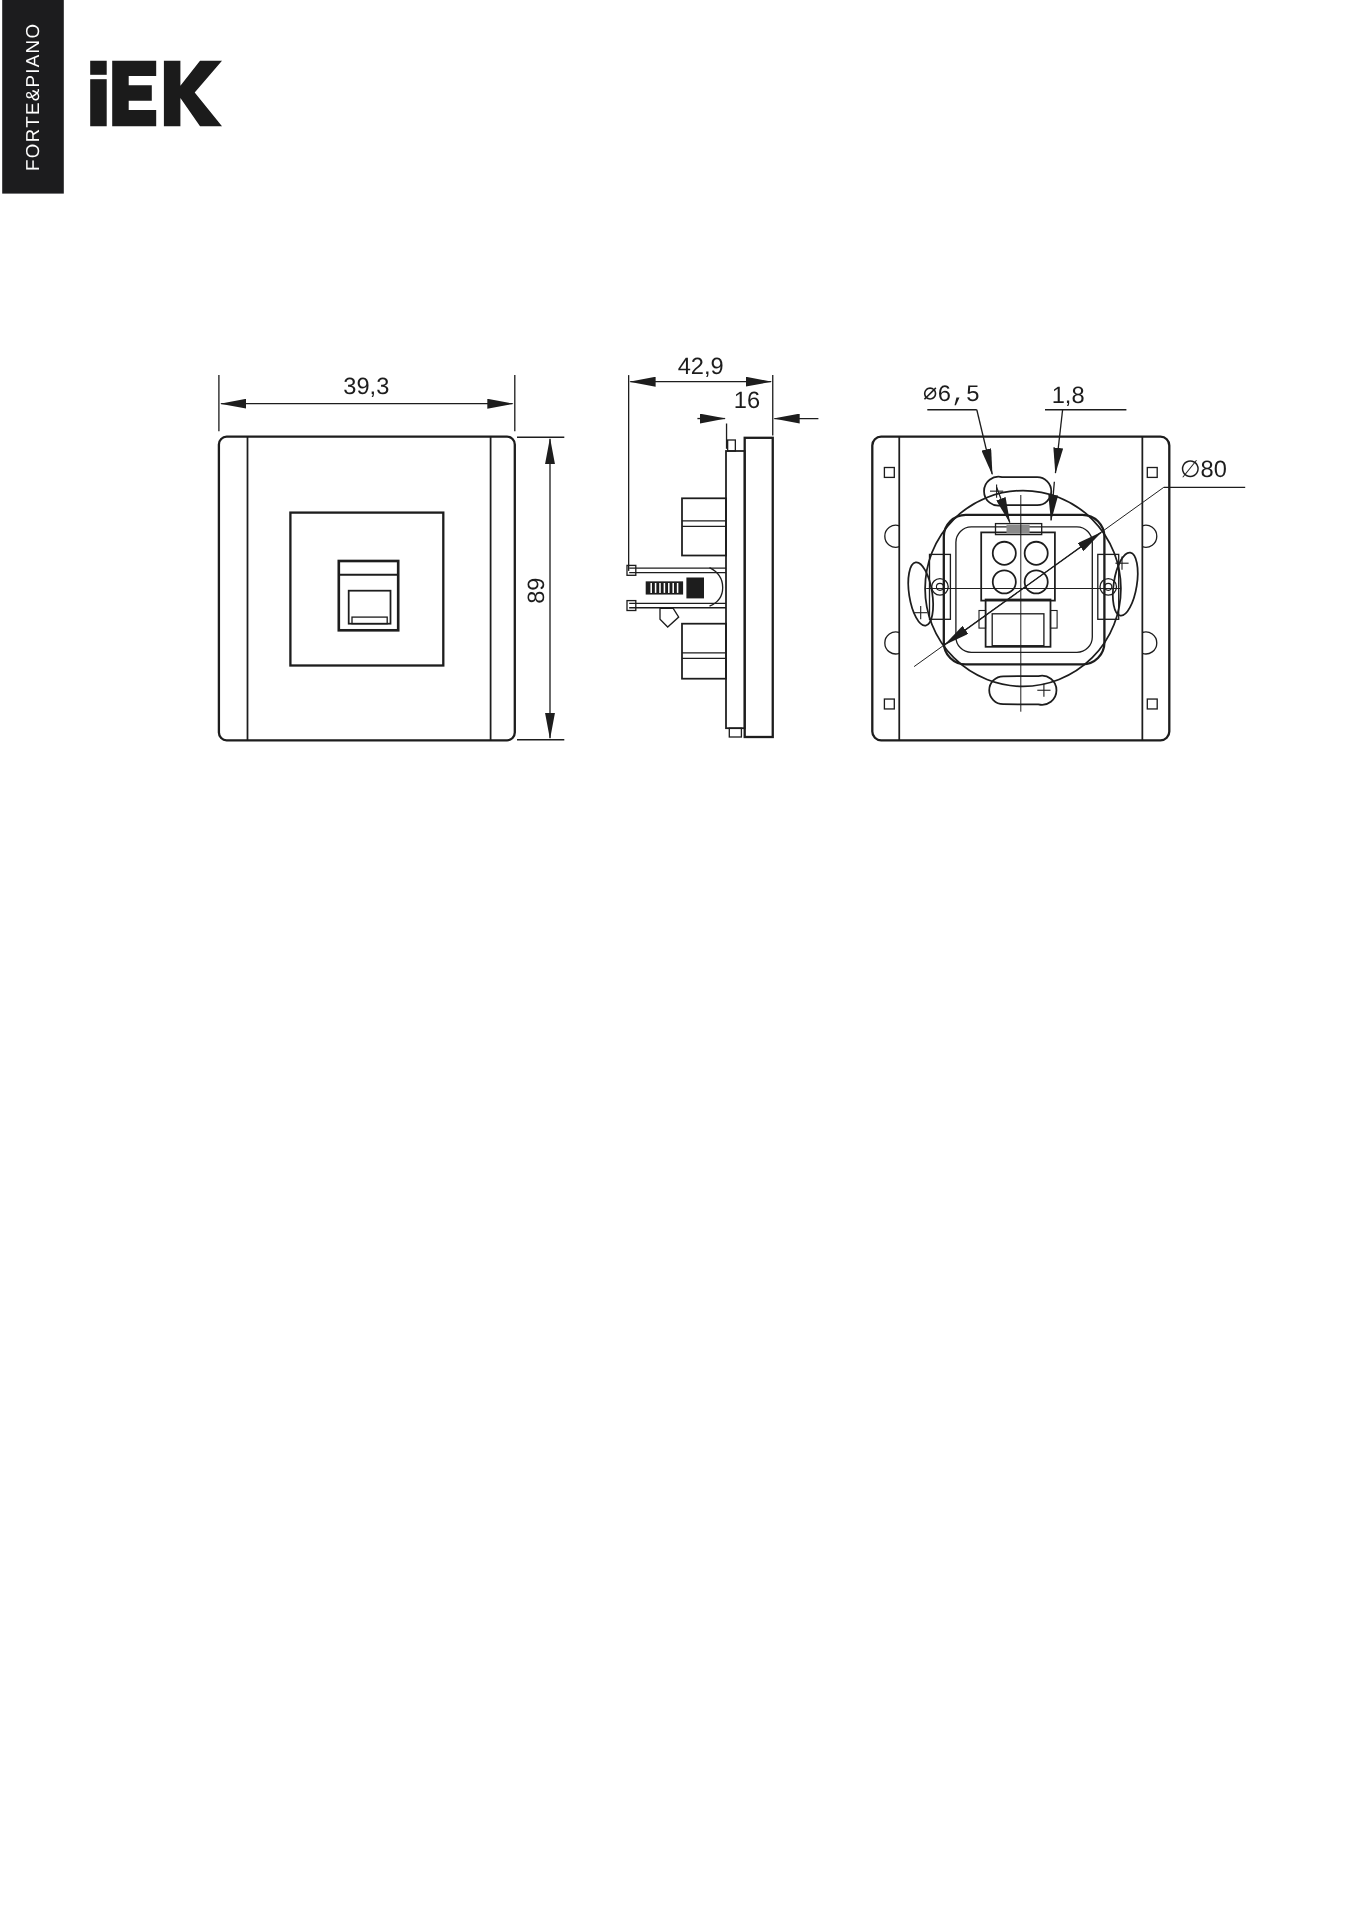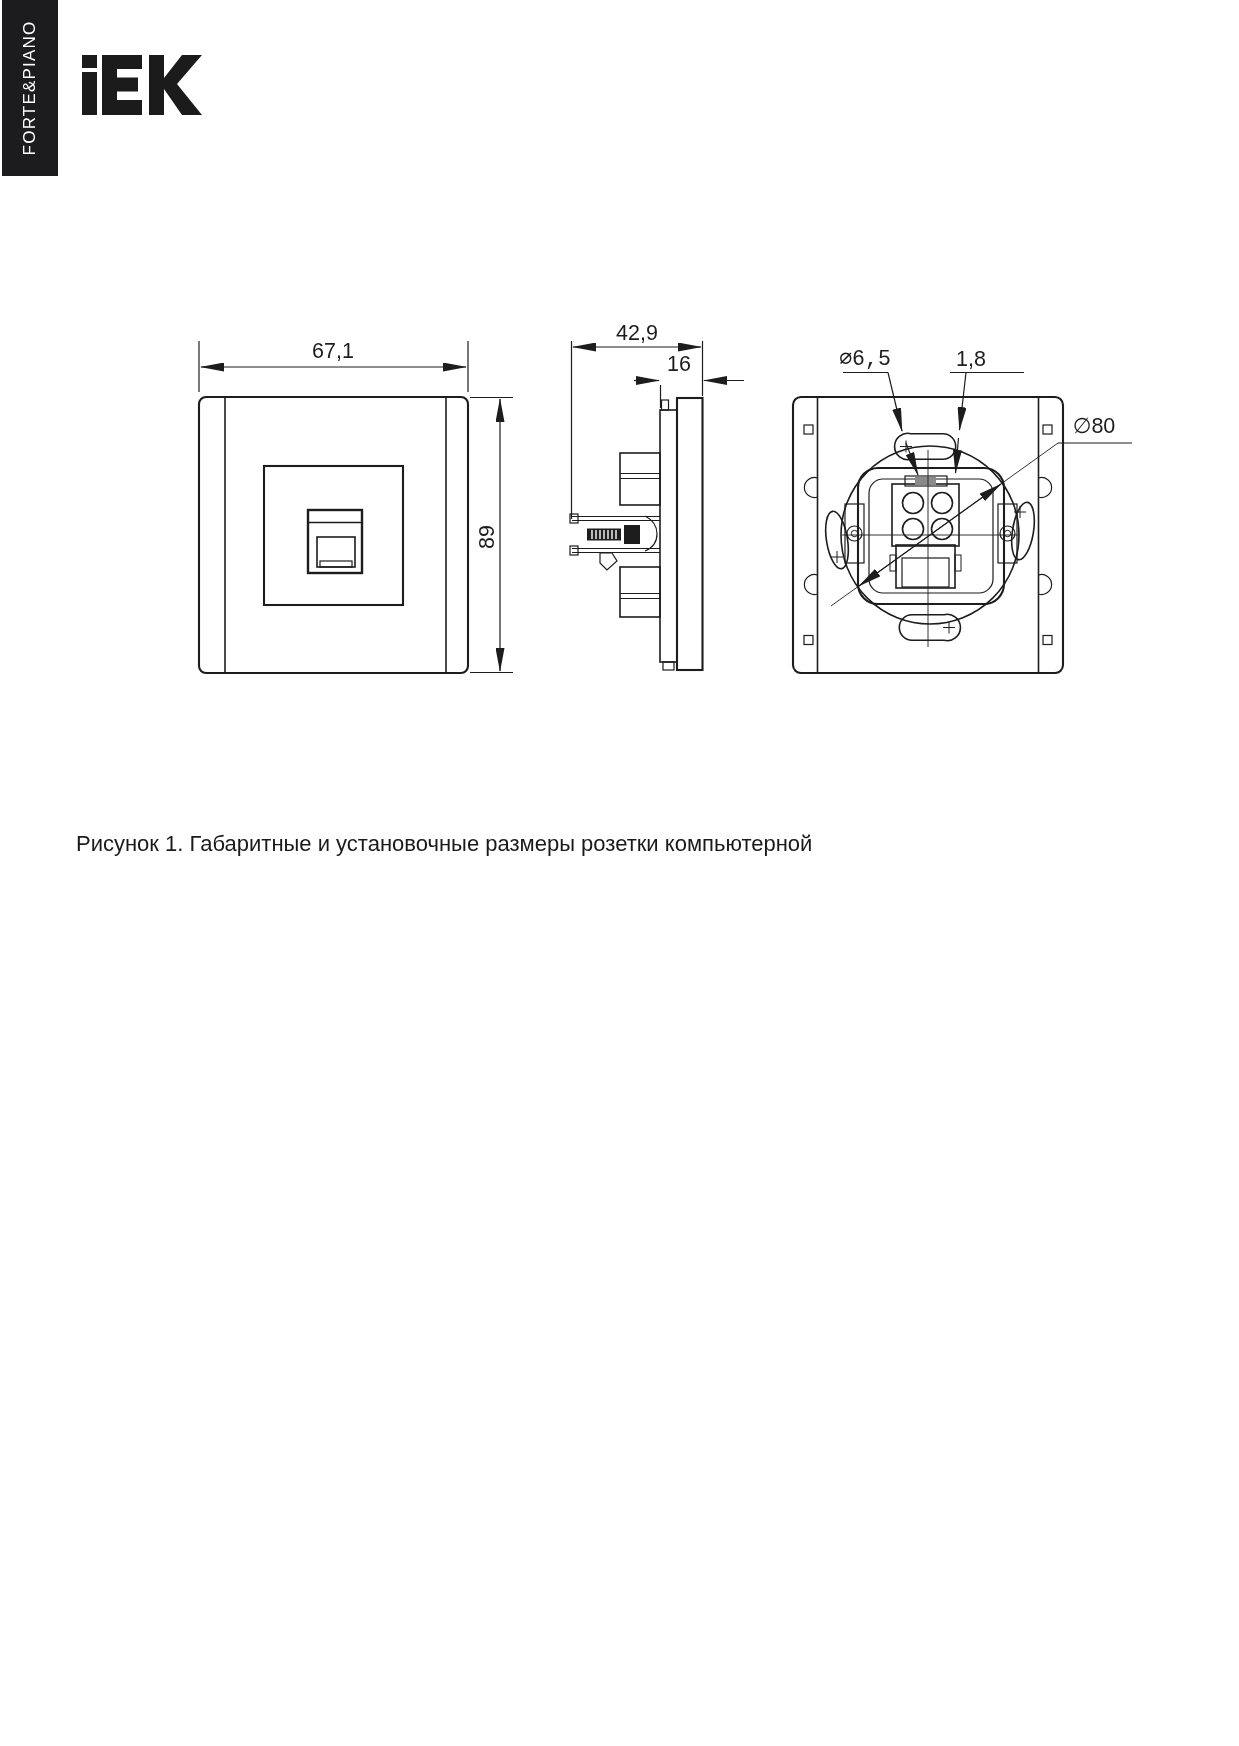--- a/index.html
+++ b/index.html
@@ -170,23 +170,22 @@
       <line class="ln s12" x1="843" y1="372.5" x2="888" y2="372.5"></line>
       <line class="ln s12" x1="888" y1="372.5" x2="902" y2="431" marker-end="url(#arr)"></line>
       <line class="ln s12" x1="906" y1="443" x2="918" y2="475" marker-end="url(#arr)"></line>
 
       <line class="ln s12" x1="950" y1="372.5" x2="1024" y2="372.5"></line>
       <line class="ln s12" x1="966" y1="372.5" x2="959.5" y2="430" marker-end="url(#arr)"></line>
       <line class="ln s12" x1="958.5" y1="438" x2="955.5" y2="473" marker-end="url(#arr)"></line>
     </g>
   </svg>
 
-  <span class="dim" style="left:333px;top:352px;">67,1</span>
+  <span class="dim" style="left:333px;top:352px;">39,3</span>
   <span class="dim rot" style="left:488px;top:537px;">89</span>
   <span class="dim" style="left:637px;top:334px;">42,9</span>
   <span class="dim" style="left:679px;top:365px;">16</span>
   <span class="dim" style="left:865px;top:360px;font-family:Liberation Mono, monospace;">∅6,5</span>
   <span class="dim" style="left:971px;top:360px;">1,8</span>
   <span class="dim" style="left:1094px;top:427px;">∅80</span>
 
-  <div class="caption">Рисунок 1. Габаритные и установочные размеры розетки компьютерной</div>
 
 </div>
 
 </body></html>

